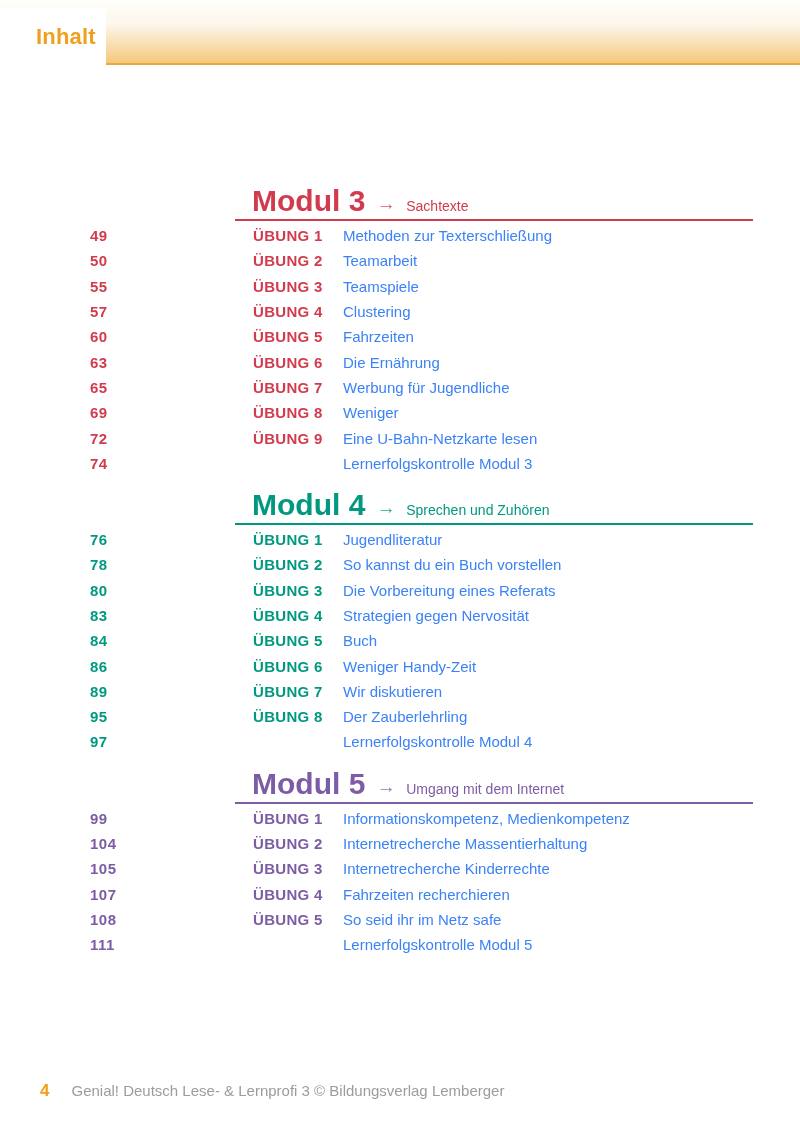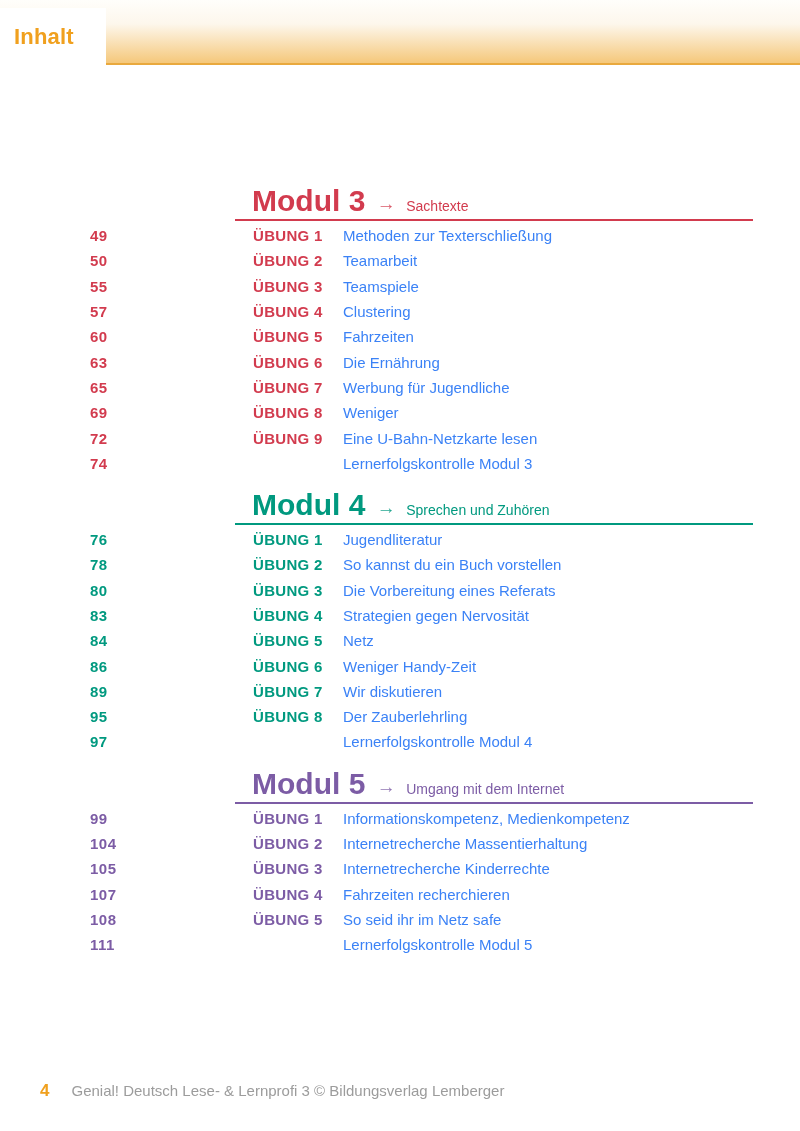--- a/index.html
+++ b/index.html
@@ -27,21 +27,21 @@
     position: absolute;
     left: 0;
     top: 8px;
     width: 106px;
     height: 57px;
     background: #ffffff;
     display: flex;
     align-items: center;
   }
   .header-tab .tab-title {
-    padding-left: 14px;
+    padding-left: 36px;
     font-size: 22px;
     font-weight: bold;
     color: #f0a01e;
     letter-spacing: 0.2px;
   }
 
   
   #content {
     padding-top: 124px;
   }
@@ -227,21 +227,21 @@
 
     <div class="toc-row">
       <span class="page-num">83</span>
       <span class="exercise-label">ÜBUNG 4</span>
       <span class="exercise-title">Strategien gegen Nervosität</span>
     </div>
 
     <div class="toc-row">
       <span class="page-num">84</span>
       <span class="exercise-label">ÜBUNG 5</span>
-      <span class="exercise-title">Netz</span>
+      <span class="exercise-title">Buch</span>
     </div>
 
     <div class="toc-row">
       <span class="page-num">86</span>
       <span class="exercise-label">ÜBUNG 6</span>
       <span class="exercise-title">Weniger Handy-Zeit</span>
     </div>
 
     <div class="toc-row">
       <span class="page-num">89</span>

